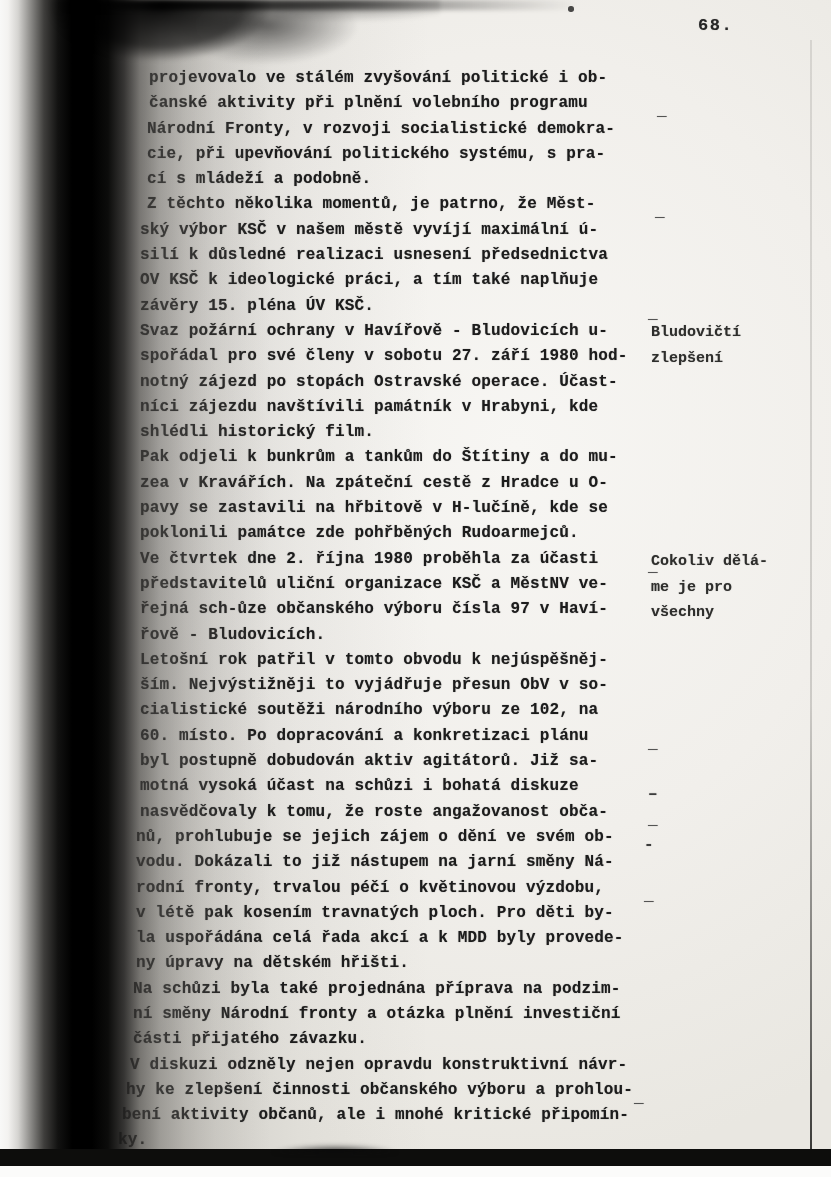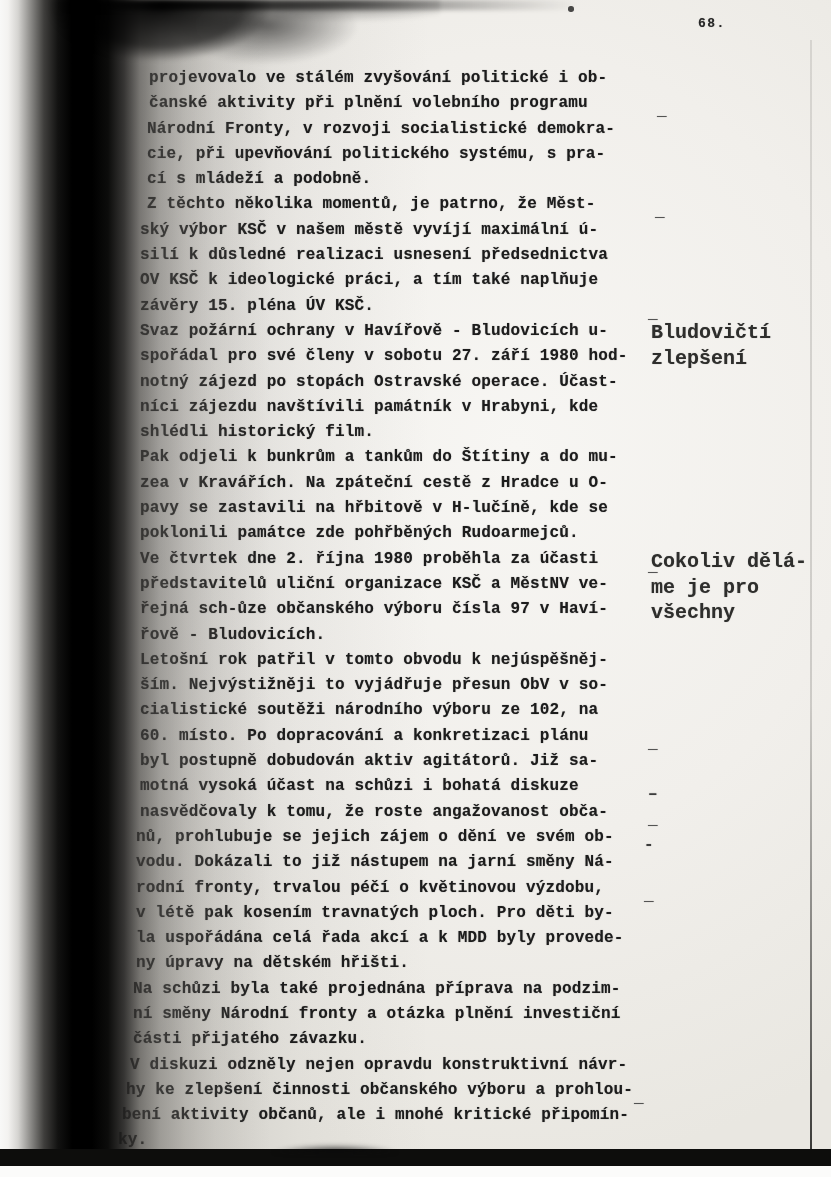--- a/index.html
+++ b/index.html
@@ -7,40 +7,40 @@
     position:relative;width:831px;height:1177px;overflow:hidden;
     background:radial-gradient(ellipse 640px 720px at 62% 38%, #f7f6f3 0%, #f1efeb 55%, #e9e7e1 100%);
     font-family:"Liberation Mono","DejaVu Sans Mono",monospace;
   }
   .paper{
     position:absolute;inset:0;
     background:linear-gradient(90deg, rgba(60,58,55,.25) 130px, rgba(90,88,84,.16) 200px,
       rgba(120,118,112,.08) 300px, rgba(0,0,0,0) 430px);
   }
   .page-number{
-    position:absolute;left:698px;top:16px;font-size:13px;font-weight:700;
+    position:absolute;left:698px;top:16px;font-size:17px;font-weight:700;
     color:#262626;letter-spacing:1.5px;text-shadow:0 0 1px rgba(40,40,40,.4);
   }
   .body-text{
     position:absolute;left:140px;top:66px;width:540px;color:#1c1c1c;
     font-size:16px;line-height:25.3px;font-weight:700;letter-spacing:.15px;
     text-shadow:0 0 1px rgba(25,25,25,.5);white-space:pre;z-index:2;
   }
   .line{position:relative;height:25.3px;}
   .mark{position:absolute;left:508px;top:8px;color:#3c3c3c;}
   .line:nth-child(-n+6){margin-left:7px;}
   .line:nth-child(-n+2){margin-left:9px;}
   .line:nth-child(n+31){margin-left:-4px;}
   .line:nth-child(n+37){margin-left:-7px;}
   .line:nth-child(40){margin-left:-10px;}
   .line:nth-child(41){margin-left:-14px;}
   .line:nth-child(42){margin-left:-18px;}
   .line:nth-child(43){margin-left:-22px;}
   .margin-note{
-    position:absolute;left:651px;color:#2e2e2c;font-size:20px;line-height:25.5px;
+    position:absolute;left:651px;color:#2e2e2c;font-size:15px;line-height:25.5px;
     font-weight:700;text-shadow:0 0 1px rgba(40,40,40,.4);white-space:pre;z-index:2;
   }
   .note-1{top:320px;}
   .note-2{top:549px;}
   .gutter-shadow{
     position:absolute;top:0;left:0;bottom:12px;width:270px;z-index:5;
     background:linear-gradient(90deg,
       #f8f8f7 0px, #f3f2f0 8px, #d5d4d1 18px, #8f8e8b 30px, #3f3e3c 44px,
       #121211 58px, #000 72px, #000 92px, #0c0c0b 108px, rgba(35,34,33,.88) 124px,
       rgba(70,68,65,.6) 140px, rgba(100,98,94,.42) 160px, rgba(120,117,112,.28) 185px,

